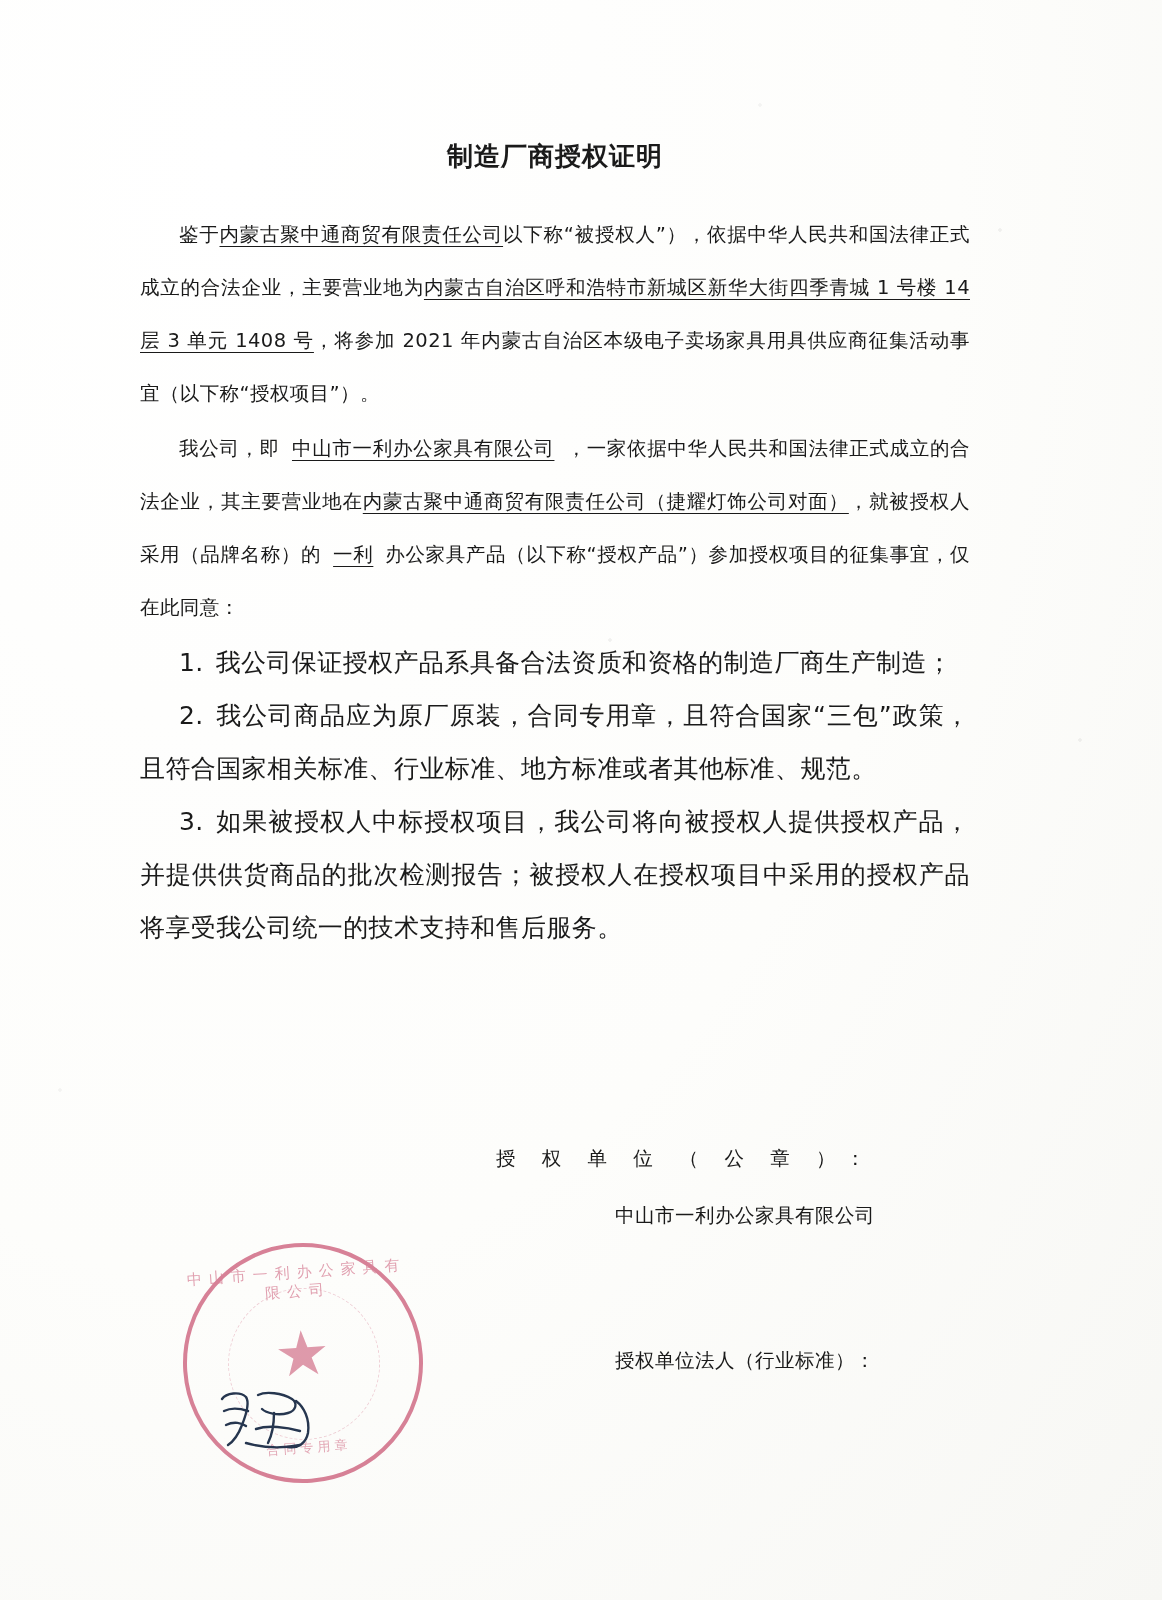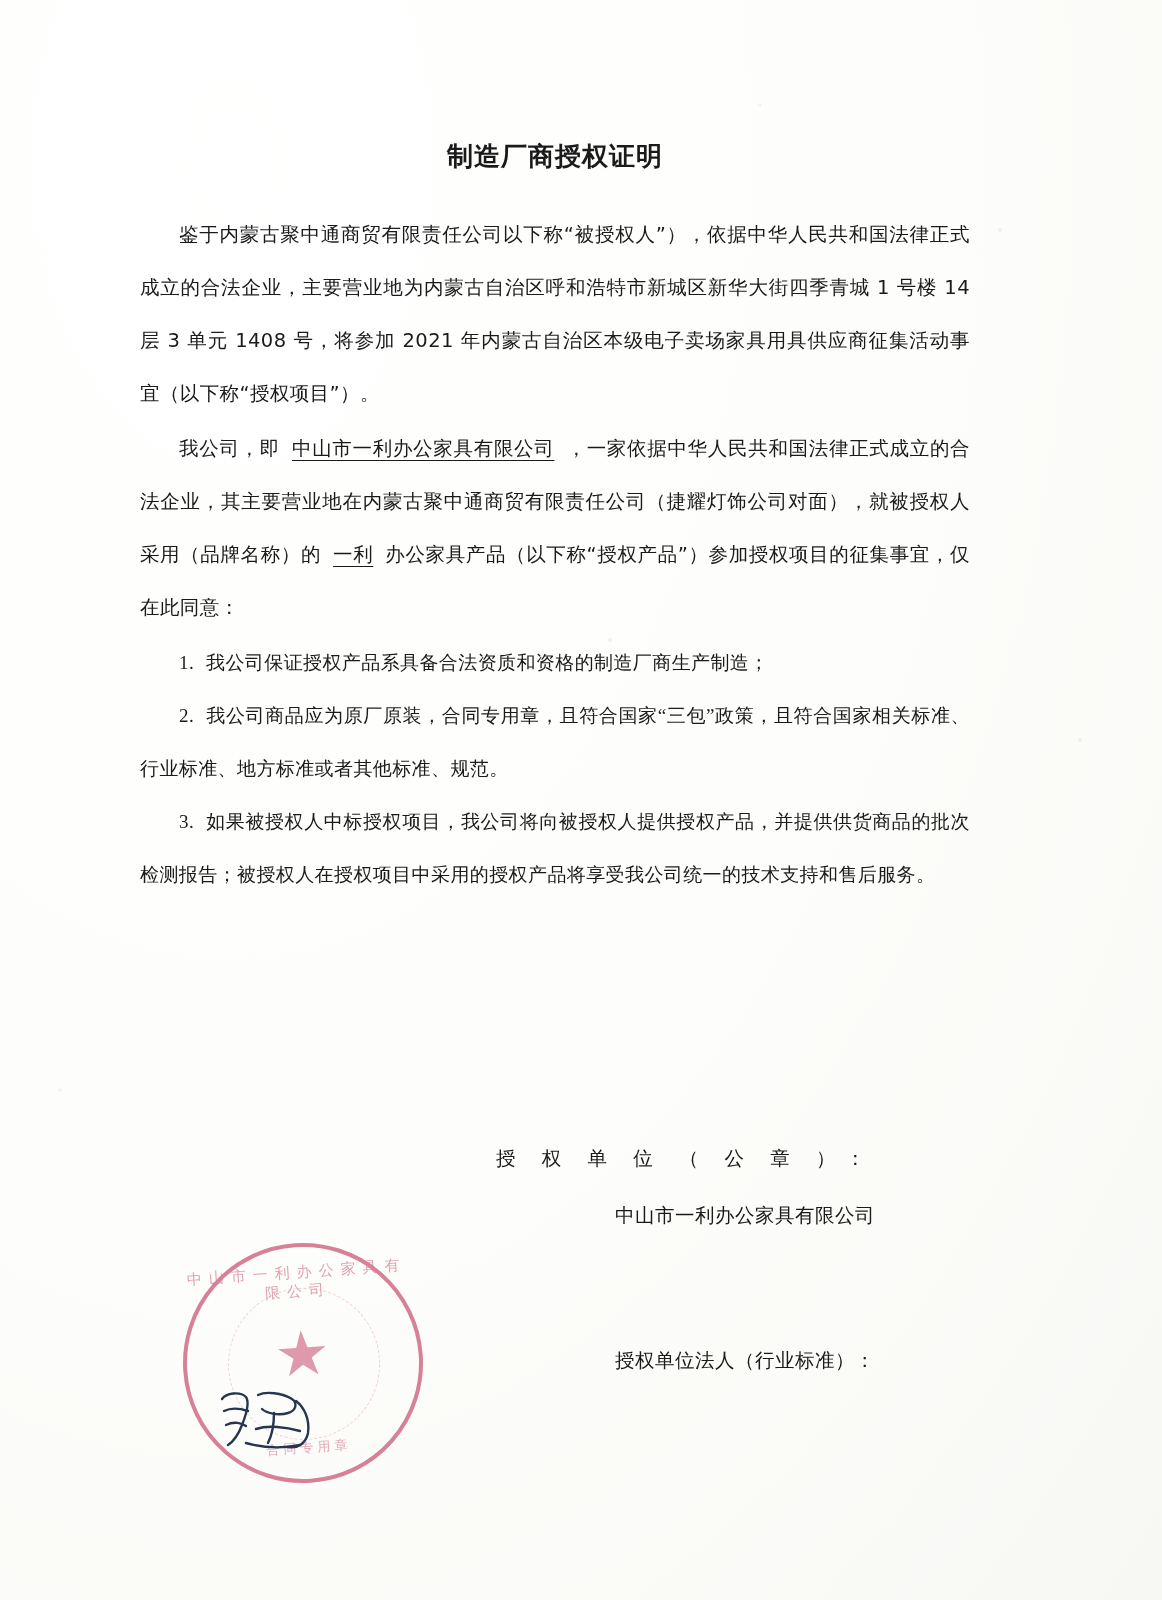--- a/index.html
+++ b/index.html
@@ -53,36 +53,36 @@
     line-height: 53px;
     text-align: justify;
     text-justify: inter-ideograph;
     margin: 0 0 2px 0;
     letter-spacing: 0.4px;
   }
   .para.indent {
     text-indent: 39px;
   }
   .u {
+    text-decoration: underline;
     text-underline-offset: 5px;
   }
   .u-space {
     text-decoration: underline;
     text-underline-offset: 5px;
     padding: 0 12px;
   }
   .list-item {
-    font-size: 19px;
+    font-size: 25px;
     line-height: 53px;
     text-align: justify;
     text-justify: inter-ideograph;
     margin: 0;
     letter-spacing: 0.4px;
     text-indent: 39px;
-    font-family: Liberation Serif, serif;
   }
   .list-item .num {
     margin-right: 12px;
   }
   .sign-block {
     position: absolute;
     left: 175px;
     top: 1145px;
     width: 700px;
     text-align: right;

